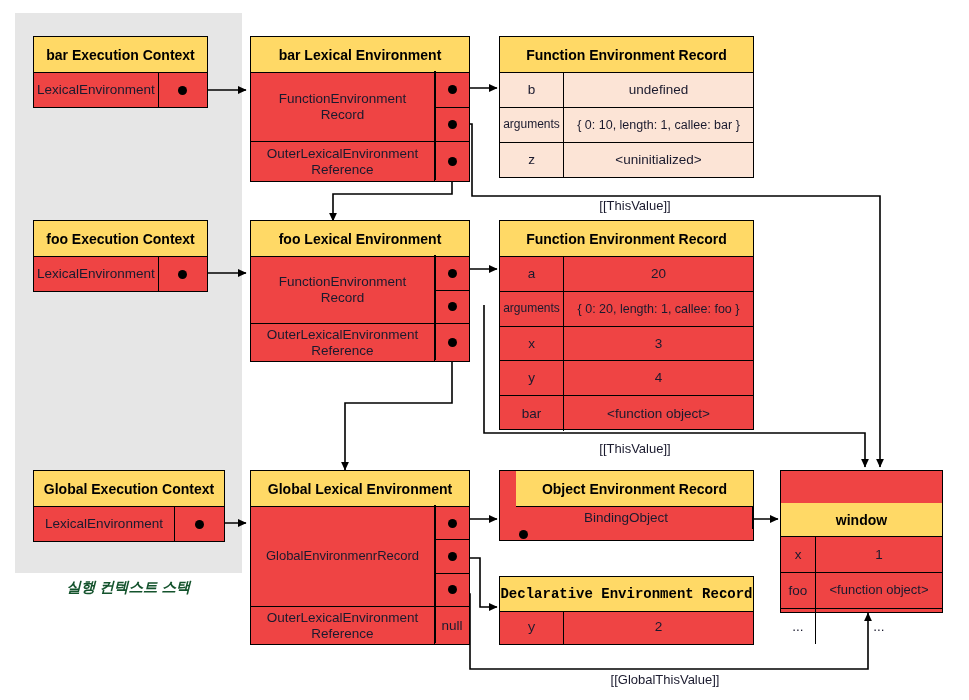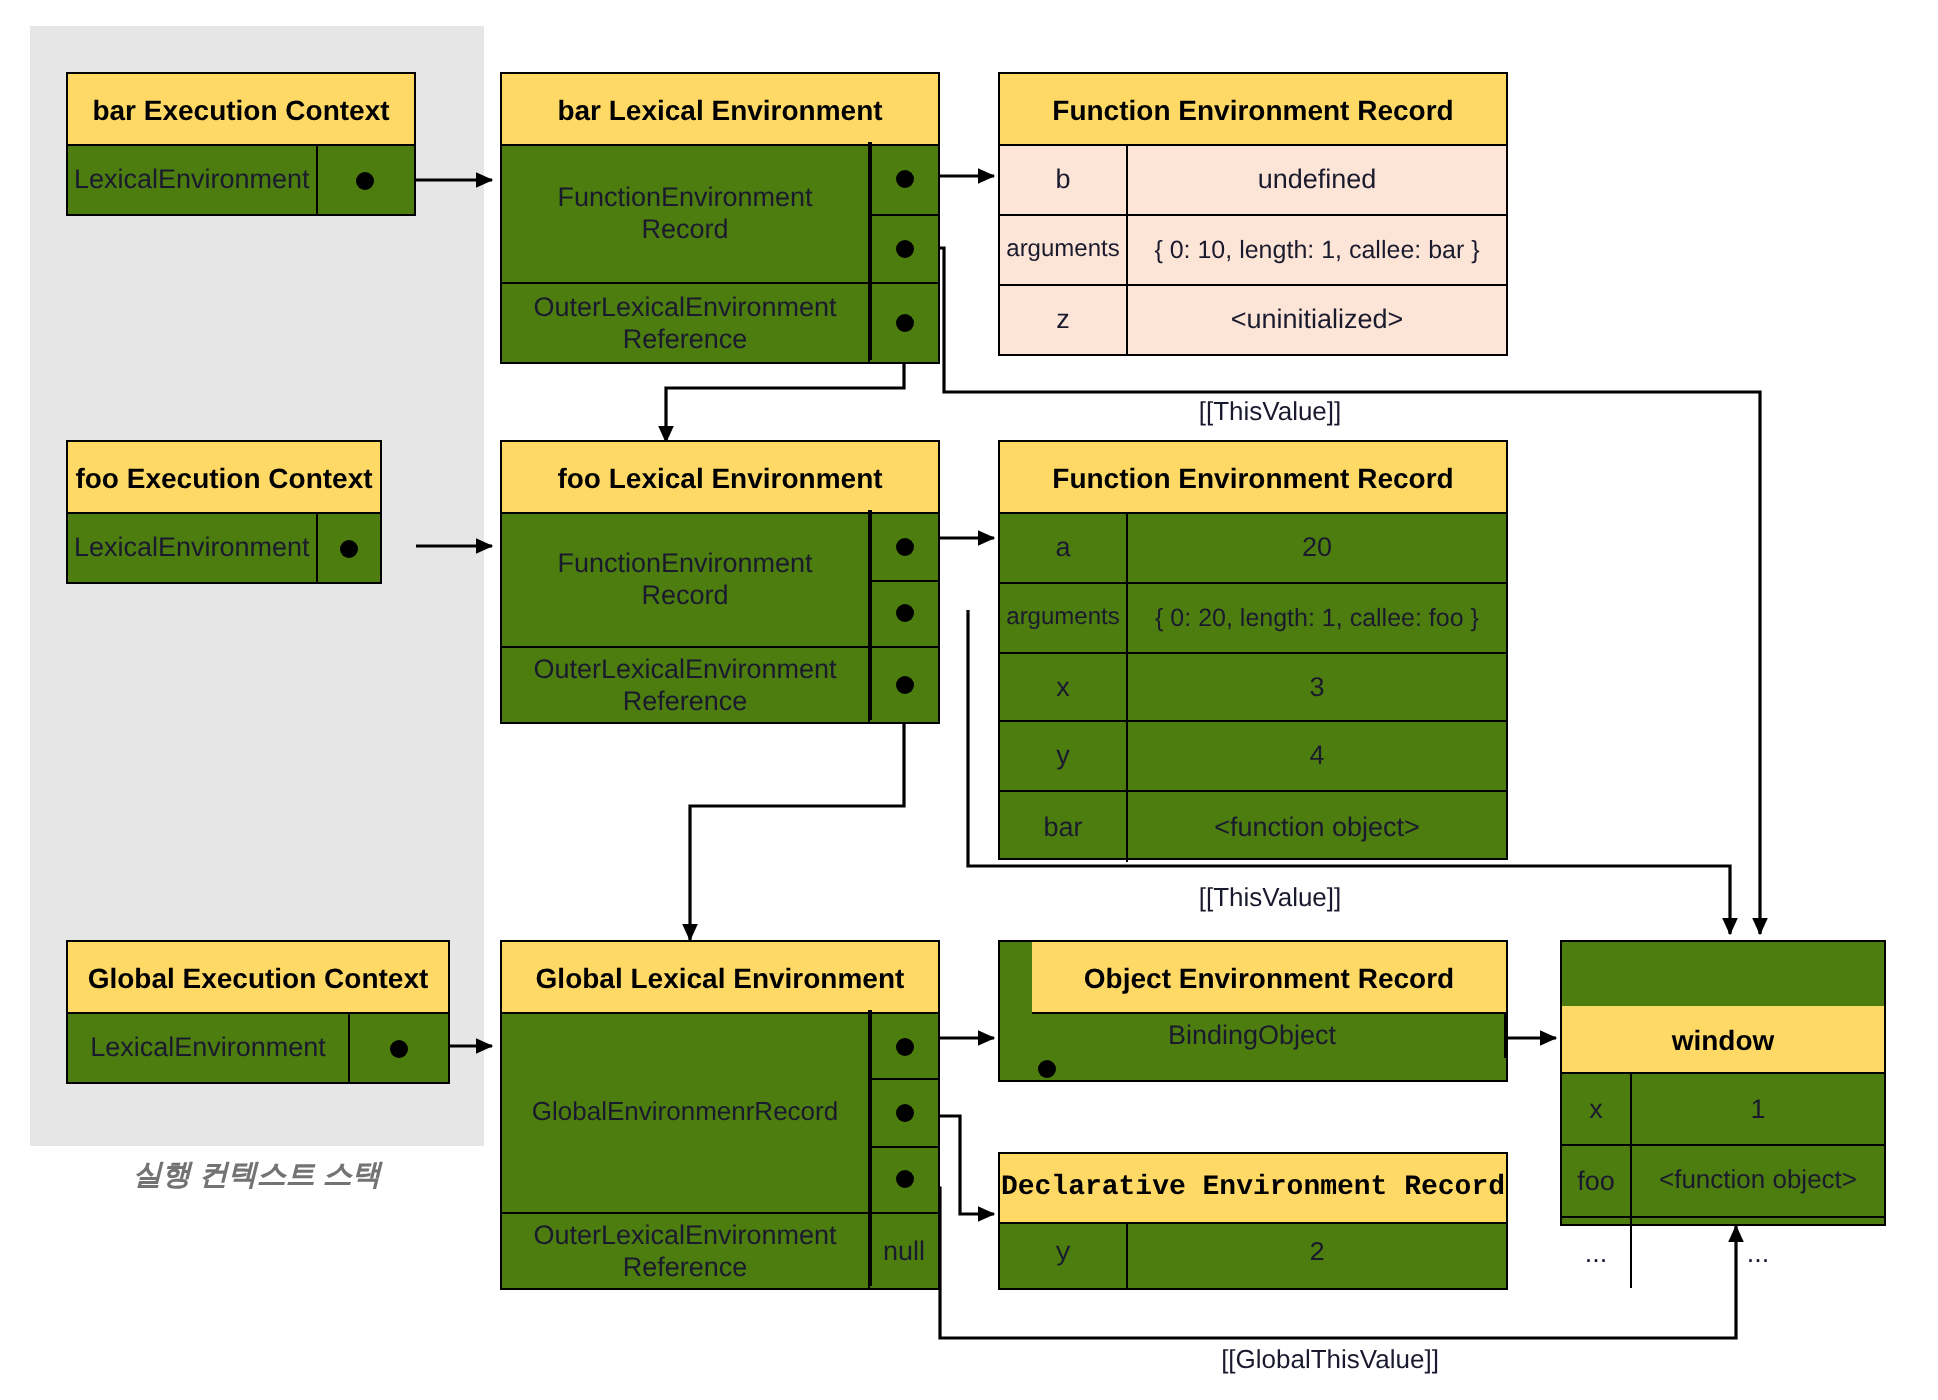--- a/index.html
+++ b/index.html
@@ -12,24 +12,24 @@
     color:#1a1a2e;
   }
   #stage{position:absolute;left:0;top:0;width:969px;height:700px;}
   svg#wires{position:absolute;left:0;top:0;width:969px;height:700px;pointer-events:none;}
 
   .stack-bg{
     position:absolute;background:#e6e6e6;border:0;
   }
   .stack-caption{
     position:absolute;text-align:center;font-weight:bold;font-style:italic;
-    font-size:14.5px;color:#737373;
-  }
-
-  .box{position:absolute;box-sizing:border-box;background:#4d7c0f;
+    font-size:14.5px;color:#14532d;
+  }
+
+  .box{position:absolute;box-sizing:border-box;background:#ef4444;
        border:1.6px solid #000;}
   .hdr{
     background:#ffd966;border-bottom:1.6px solid #000;
     font-weight:bold;font-size:14px;text-align:center;
     display:flex;align-items:center;justify-content:center;
     box-sizing:border-box;color:#000;
   }
   .row{display:flex;box-sizing:border-box;border-bottom:1.6px solid #000;}
   .row:last-child{border-bottom:none;}
   .cell{
@@ -149,21 +149,21 @@
       <div class="cell pink" style="flex:1;font-size:12.5px;">{ 0: 10, length: 1, callee: bar }</div>
     </div>
     <div class="row" style="height:34px;border-bottom:none;">
       <div class="cell sep pink" style="width:64px;">z</div>
       <div class="cell pink" style="flex:1;">&lt;uninitialized&gt;</div>
     </div>
   </div>
 
   <div class="edge-label" style="left:565px;top:198px;width:140px;">[[ThisValue]]</div>
 
-  <div class="box" style="left:33px;top:220px;width:158px;height:72px;">
+  <div class="box" style="left:33px;top:220px;width:175px;height:72px;">
     <div class="hdr" style="height:36px;">foo Execution Context</div>
     <div class="row" style="height:34px;">
       <div class="cell sep" style="flex:1;">LexicalEnvironment</div>
       <div class="cell" style="width:49px;">
           <span class="dot"></span>
         </div>
     </div>
   </div>
 
   <div class="box" style="left:250px;top:220px;width:220px;height:142px;">

